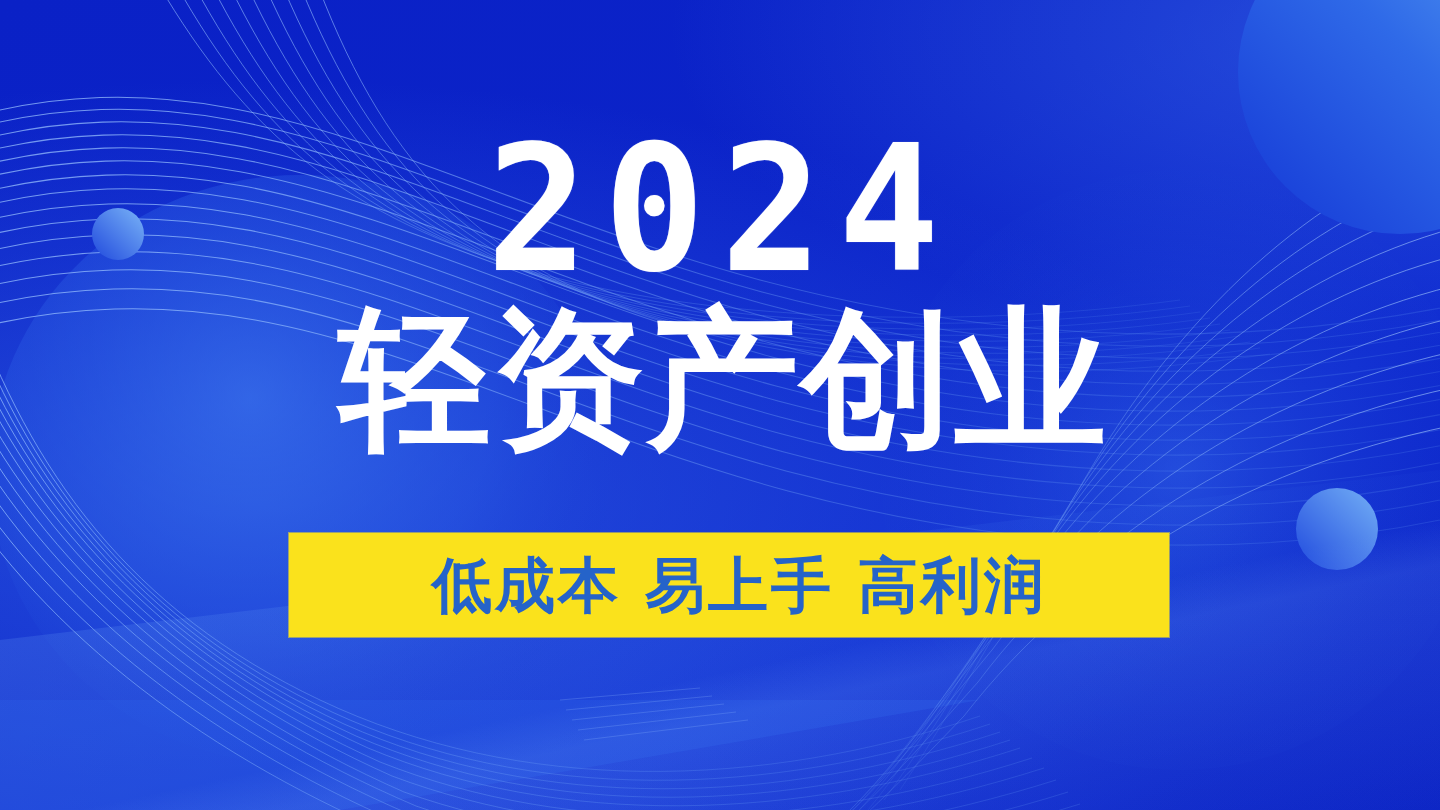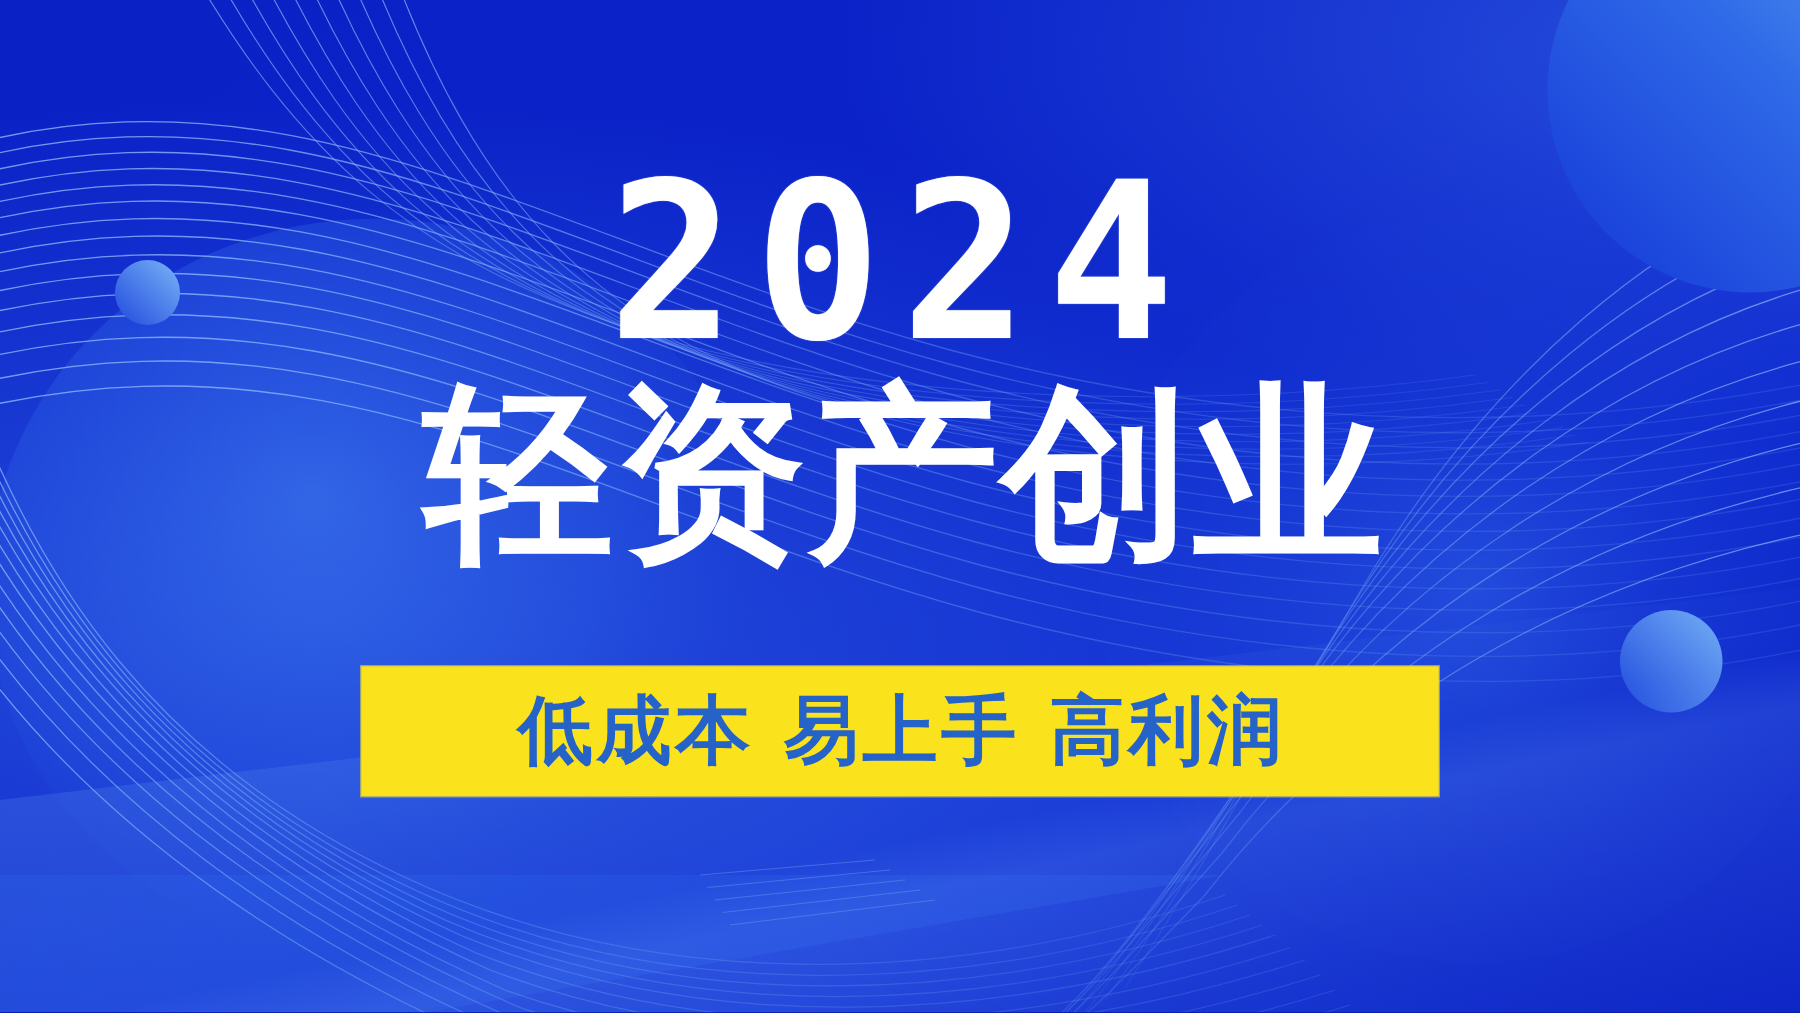--- a/index.html
+++ b/index.html
@@ -89,20 +89,21 @@
     left: 289px;
     top: 533px;
     width: 862px;
     height: 104px;
     background: #fae21c;
     z-index: 6;
     display: flex;
     align-items: center;
     justify-content: center;
     box-shadow: 0 0 0 1px rgba(250,226,28,0.55);
+    padding-left: 18px;
   }
 
   .strap-text {
     color: #2563c9;
     font-family: "DejaVu Sans", "Liberation Sans", sans-serif;
     font-size: 60px;
     font-weight: 700;
     letter-spacing: 3px;
     text-indent: 3px;
     white-space: nowrap;

